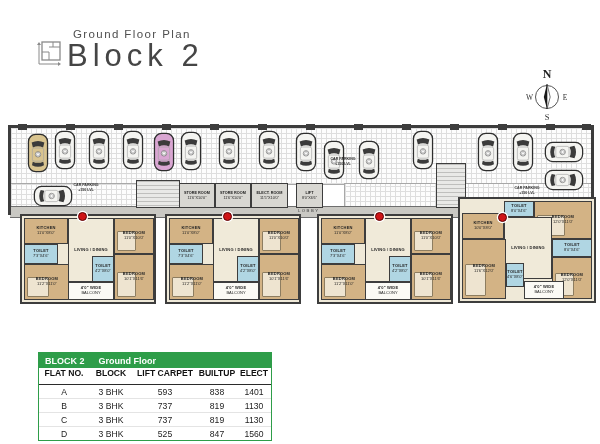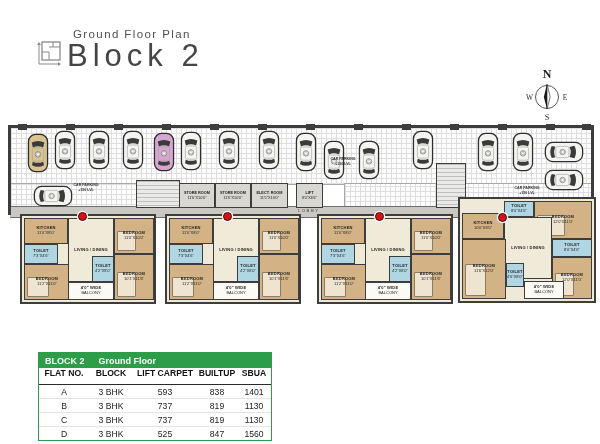--- a/index.html
+++ b/index.html
@@ -405,21 +405,21 @@
 <div class="atable">
   <div class="t-title">
     <span>BLOCK 2</span>
     <span>Ground Floor</span>
   </div>
   <div class="t-head">
     <div class="tc c0">FLAT NO.</div>
     <div class="tc c1">BLOCK</div>
     <div class="tc c2">LIFT CARPET</div>
     <div class="tc c3">BUILTUP</div>
-    <div class="tc c4">SBUA</div>
+    <div class="tc c4">ELECT</div>
   </div>
   <div id="t-body">
       <div class="t-row">
         <div class="tc c0">A</div>
         <div class="tc c1">3 BHK</div>
         <div class="tc c2">593</div>
         <div class="tc c3">838</div>
         <div class="tc c4">1401</div>
       </div>
       <div class="t-row">

